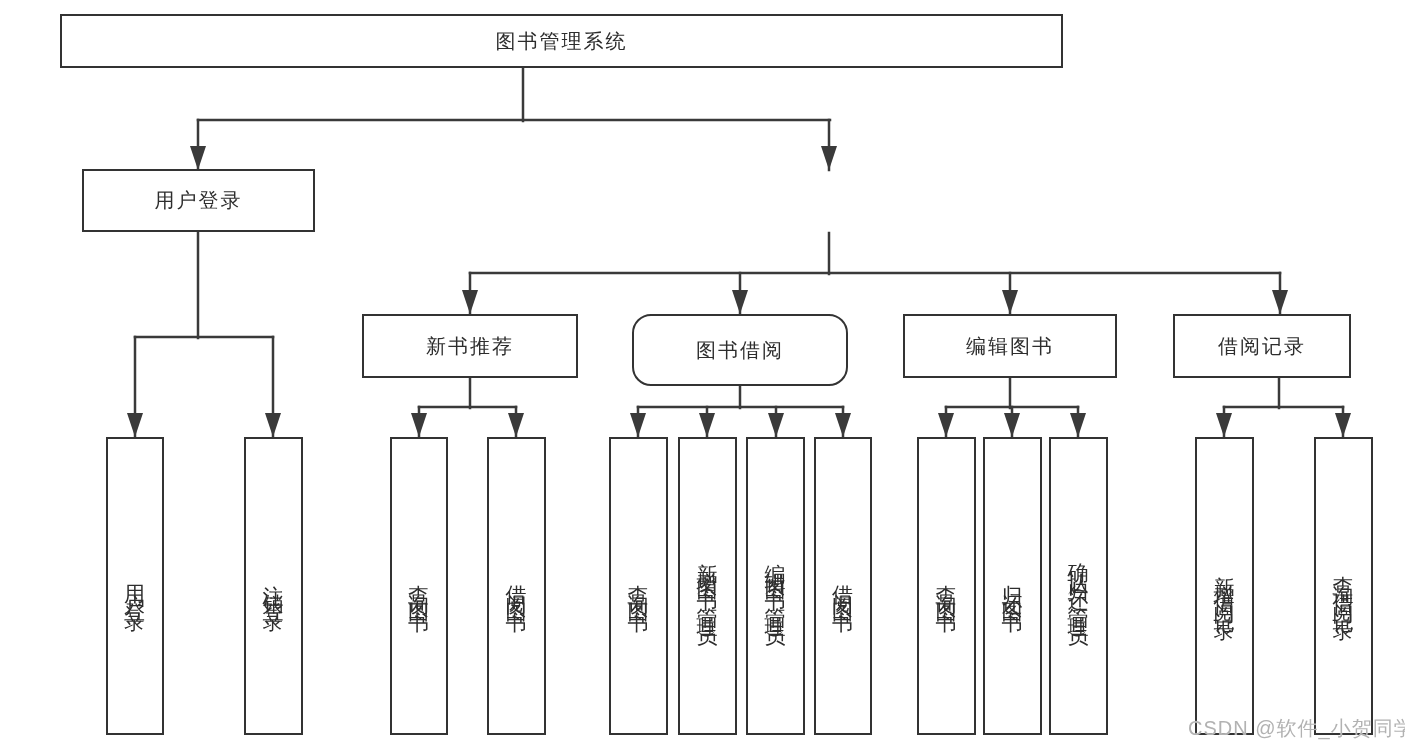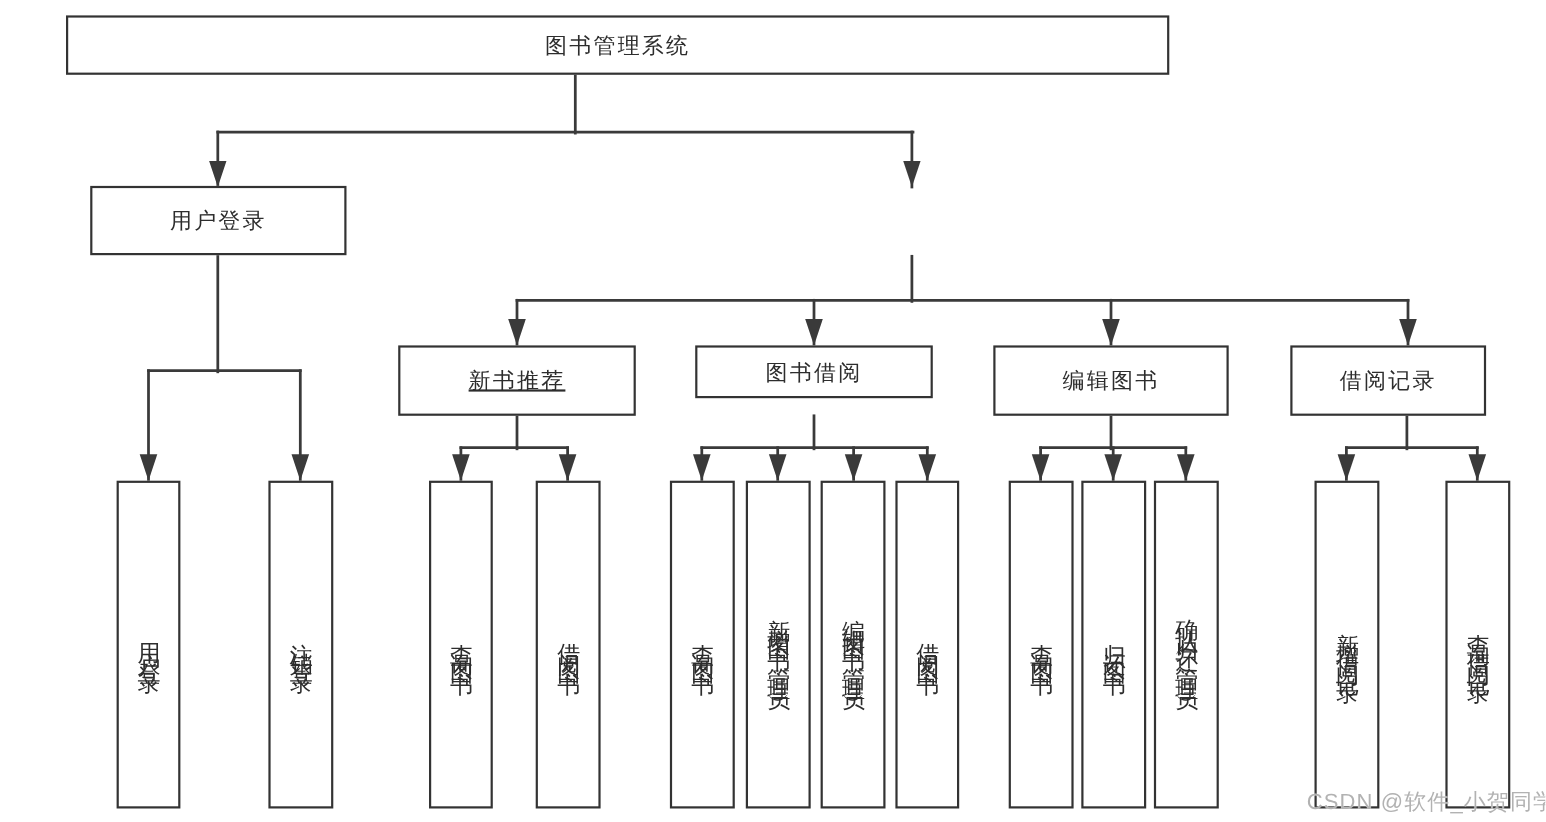--- a/index.html
+++ b/index.html
@@ -45,22 +45,22 @@
     letter-spacing: 9px;
     line-height: 1;
     padding: 4px 0;
   }
   
   .n-root   { left: 38px;  top: 14px;  width: 1003px; height: 54px; margin-left: 22px; }
   
   .n-login  { left: 82px;  top: 169px; width: 233px;  height: 63px; }
   .n-mgmt   { left: 712px; top: 169px; width: 235px;  height: 64px; }
   
-  .n-newb   { left: 362px;  top: 314px; width: 216px; height: 64px; text-decoration: underline; }
-  .n-borrow { left: 632px;  top: 314px; width: 216px; height: 48px; }
+  .n-newb   { left: 362px;  top: 314px; width: 216px; height: 64px; }
+  .n-borrow { left: 632px;  top: 314px; width: 216px; height: 72px; border-radius: 19px; }
   .n-cur    { left: 903px;  top: 314px; width: 214px; height: 64px; }
   .n-rec    { left: 1173px; top: 314px; width: 178px; height: 64px; text-align: right; }
   
   .lf { top: 437px; height: 298px; }
   .lf1  { left: 106px;  width: 58px; }
   .lf2  { left: 244px;  width: 59px; }
   .lf3  { left: 390px;  width: 58px; }
   .lf4  { left: 487px;  width: 59px; }
   .lf5  { left: 609px;  width: 59px; }
   .lf6  { left: 678px;  width: 59px; }

